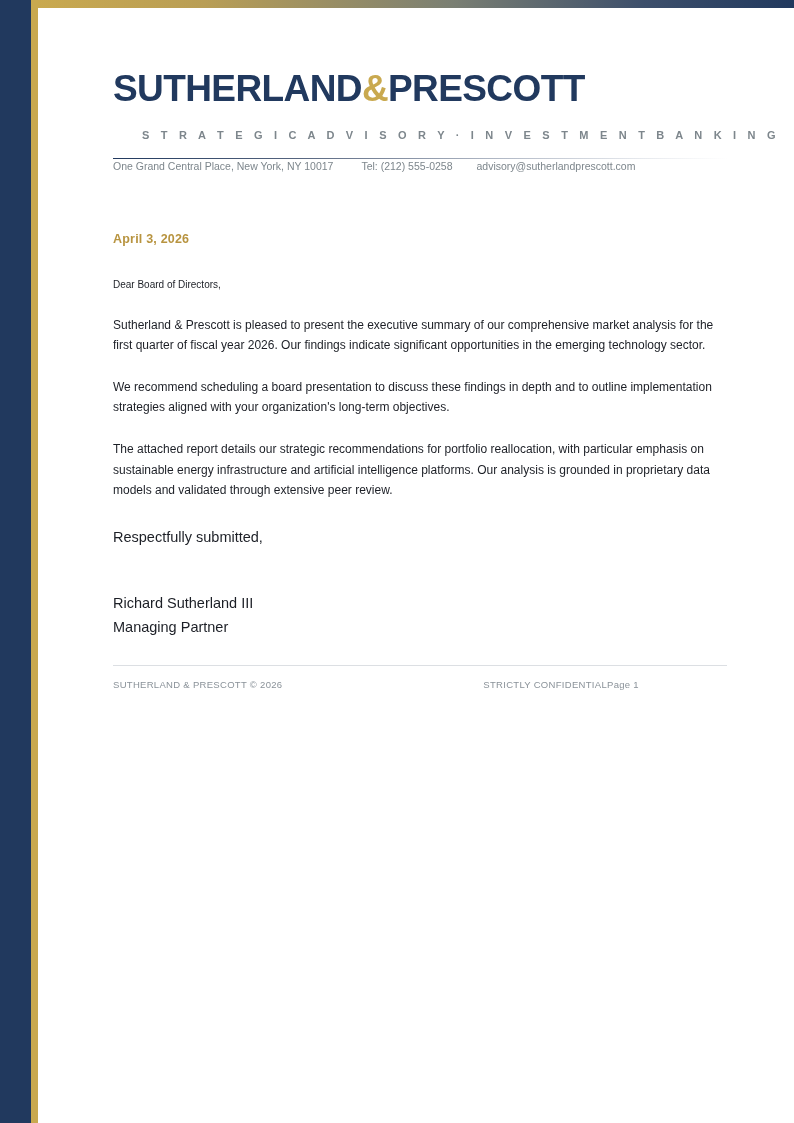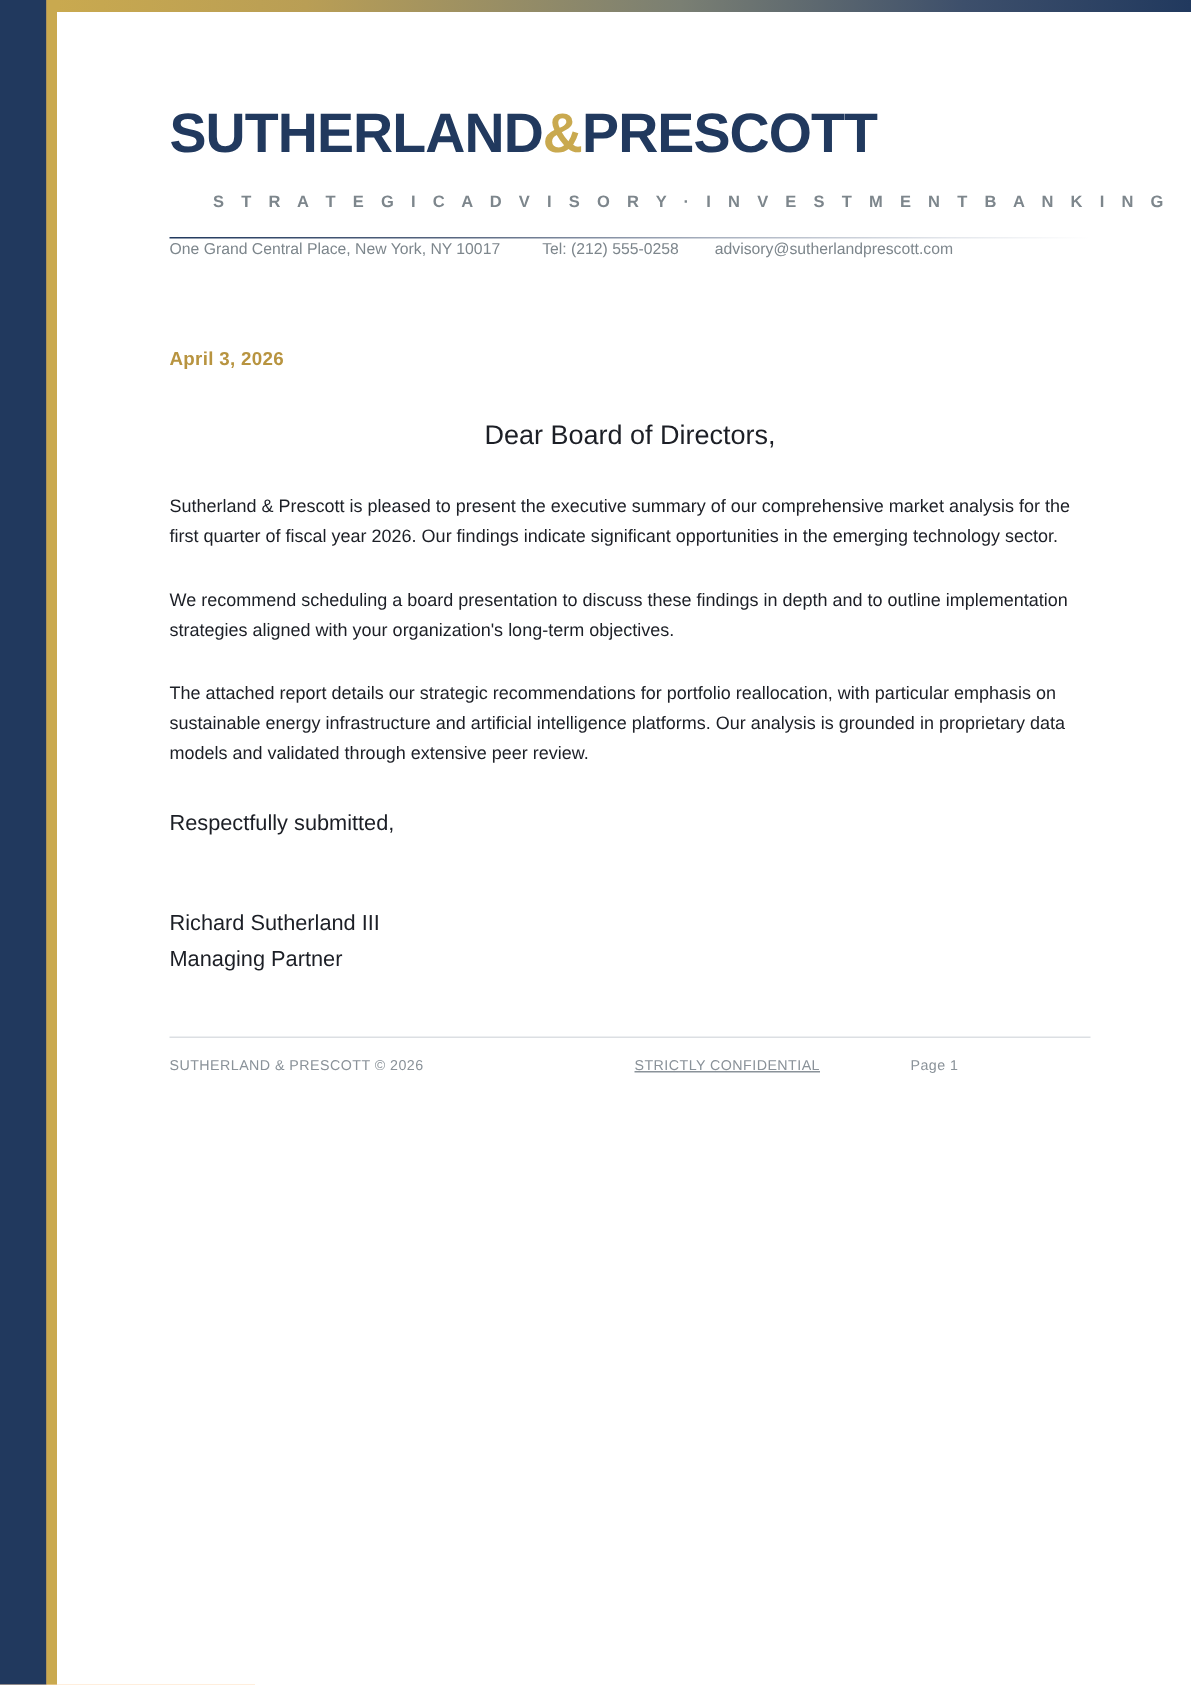--- a/index.html
+++ b/index.html
@@ -13,21 +13,21 @@
     font-family: "Liberation Sans", sans-serif;
     position: relative;
     overflow: hidden;
     -webkit-font-smoothing: antialiased;
   }
 
   
   #page {
     position: absolute;
     inset: 0;
-    background: #fdba74;
+    background: #404040;
   }
   .edge-navy {
     position: absolute;
     left: 0;
     top: 0;
     width: 31px;
     height: 1123px;
     background: #21395e;
   }
   .edge-gold {
@@ -112,24 +112,23 @@
     margin-top: 60px;
   }
   .date {
     font-size: 12.5px;
     font-weight: bold;
     color: #b89440;
     letter-spacing: 0.2px;
   }
   .salutation {
     margin-top: 31px;
-    font-size: 18px;
+    font-size: 10px;
     color: #1c1f26;
     line-height: 1.55;
-    text-align: center;
   }
   .para {
     margin-top: 22px;
     font-size: 12px;
     color: #1c1f26;
     line-height: 1.68;
     text-align: left;
   }
   .closing {
     margin-top: 26px;
@@ -154,37 +153,37 @@
     line-height: 1.65;
   }
   .sig-title {
     font-size: 14.5px;
     color: #1c1f26;
     line-height: 1.65;
   }
 
   
   .footer {
-    margin-top: 38px;
+    margin-top: 25px;
   }
   .footer-rule {
     height: 1px;
     width: 100%;
     background: #dcdfe3;
   }
   .footer-row {
     margin-top: 13px;
     display: flex;
     align-items: baseline;
     font-size: 9.5px;
     color: #8a9299;
     letter-spacing: 0.3px;
   }
   .footer-left  { flex: 0 0 auto; width: 310px; text-align: left; }
-  .footer-mid   { flex: 1 1 auto; text-align: left; text-decoration: underline; }
+  .footer-mid   { flex: 1 1 auto; text-align: right; }
   .footer-right { flex: 0 0 auto; width: 120px; text-align: left; }
 </style>
 </head>
 <body>
 
 <div id="page">
 
   <div class="edge-navy"></div>
   <div class="edge-gold"></div>
   <div class="top-gradient"></div>

